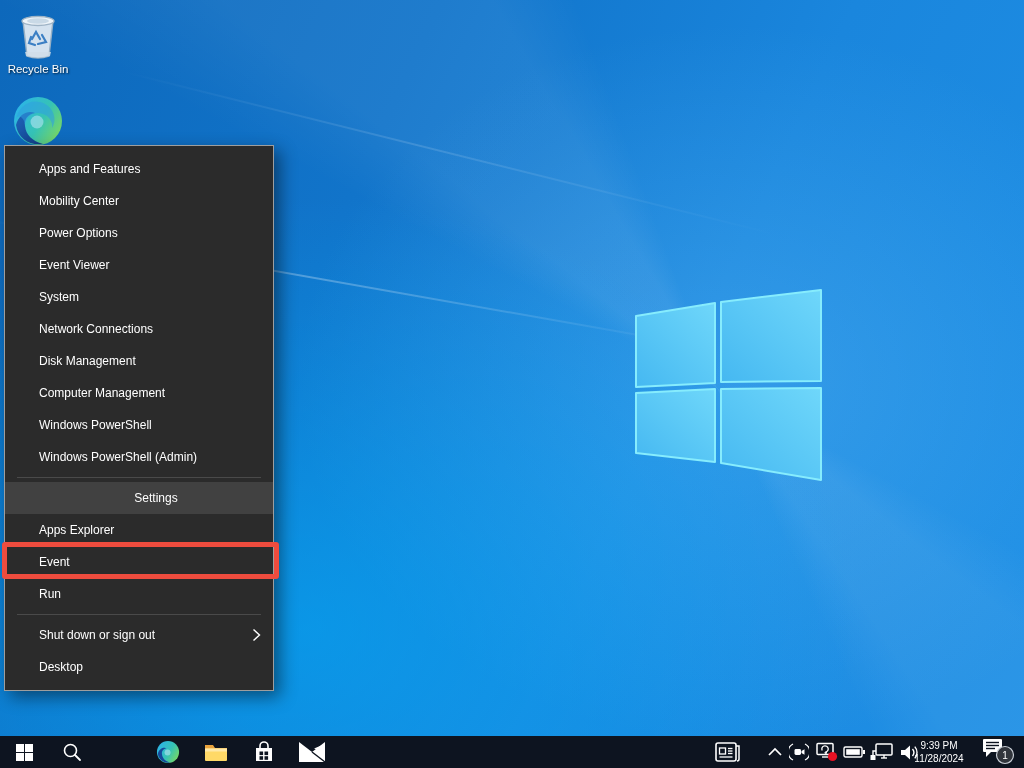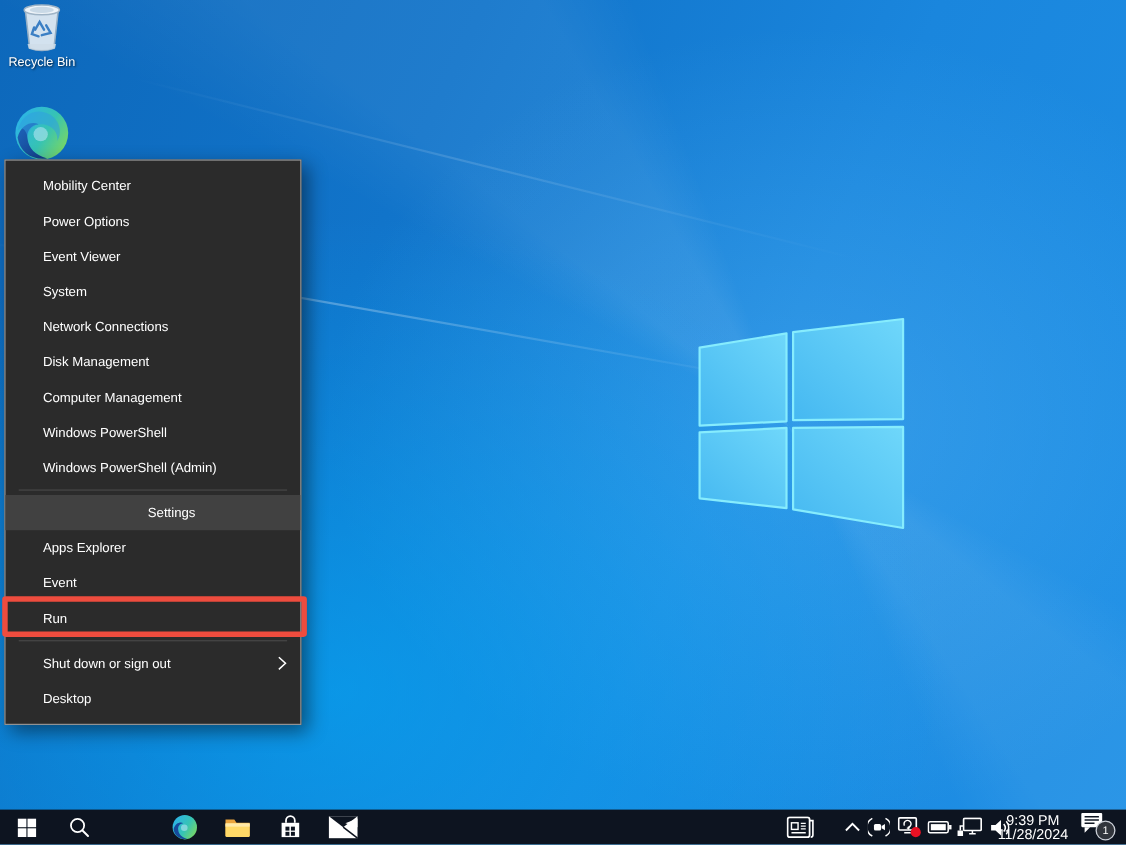--- a/index.html
+++ b/index.html
@@ -39,21 +39,21 @@
   .msep { height:1px; background:#4a4a4a; margin:4px 12px; }
 
   
   .anno { position:absolute; left:2px; top:542px; width:267px; height:27px;
     border:5px solid #ee4c3e; border-radius:3px; z-index:60; pointer-events:none; }
 
   
   .taskbar { position:absolute; left:0; bottom:0; width:1024px; height:32px; background:#0d1420; z-index:20; }
   .tb-btn { position:absolute; top:0; width:48px; height:32px; display:flex; align-items:center; justify-content:center; }
   .tray-btn { position:absolute; top:0; height:32px; display:flex; align-items:center; justify-content:center; }
-  .clock { position:absolute; left:904px; top:3px; width:70px; color:#fff; font-size:13px;
+  .clock { position:absolute; left:904px; top:3px; width:70px; color:#fff; font-size:10px;
     line-height:13px; text-align:center; }
   .badge-num { font-size:10px; fill:#fff; font-family:"Liberation Sans",sans-serif; }
 </style>
 </head>
 <body>
 
 <div class="screen">
 
   <div class="rays"></div>
   <div class="ray-line ray1"></div>
@@ -67,21 +67,21 @@
       </linearGradient>
     </defs>
     <g stroke="#86ecfd" stroke-width="2" fill="url(#paneG)" stroke-linejoin="round">
       <polygon points="6,33 85,20 85,100 6,104"></polygon>
       <polygon points="91,19 191,7 191,98 91,99"></polygon>
       <polygon points="6,110 85,106 85,179 6,170"></polygon>
       <polygon points="91,106 191,105 191,197 91,180"></polygon>
     </g>
   </svg>
 
-  <div class="desk-icon" style="left:0px; top:0;">
+  <div class="desk-icon" style="left:0px; top:12px;">
     <svg class="glyph" width="42" height="48" viewBox="0 0 42 48">
       <path d="M6,9 L36,9 L32,44 Q21,48 10,44 Z" fill="#dfe9f2" stroke="#9fb4c6" stroke-width="1.4" opacity="0.95"></path>
       <ellipse cx="21" cy="9" rx="16" ry="4.5" fill="#eef4f9" stroke="#9fb4c6" stroke-width="1.4"></ellipse>
       <ellipse cx="21" cy="9" rx="11" ry="2.8" fill="#c9d9e6"></ellipse>
       <g stroke="#3b7fc4" stroke-width="2.2" fill="none" stroke-linecap="round">
         <path d="M15,27 L19,20 L23,27"></path>
         <path d="M25,23 L29,30 L21,32"></path>
         <path d="M18,33 L12,31 L14,25"></path>
       </g>
       <path d="M8,40 L34,40 L33,44 Q21,47.5 9,44 Z" fill="#cfdde9" opacity="0.8"></path>
@@ -103,20 +103,21 @@
         </linearGradient>
       </defs>
       <circle cx="26" cy="26" r="24" fill="url(#edgeBG)"></circle>
       <path d="M4,30 C6,44 18,51 31,49 C20,46 14,40 13,31 C12,24 16,19 23,18 C17,15 7,18 4,30 Z" fill="url(#edgeWave)"></path>
       <path d="M13,31 C13,23 19,17 27,18 C36,19 41,26 40,33 C46,24 41,10 28,7 C16,4 6,13 4,24 C7,18 13,24 13,31 Z" fill="#2f9fe0" opacity="0.55"></path>
       <circle cx="25" cy="27" r="6.5" fill="#bfe8f8" opacity="0.55"></circle>
     </svg>
   </div>
 
   <div class="winx">
+    <div class="mi">Apps and Features</div>
     <div class="mi">Mobility Center</div>
     <div class="mi">Power Options</div>
     <div class="mi">Event Viewer</div>
     <div class="mi">System</div>
     <div class="mi">Network Connections</div>
     <div class="mi">Disk Management</div>
     <div class="mi">Computer Management</div>
     <div class="mi">Windows PowerShell</div>
     <div class="mi">Windows PowerShell (Admin)</div>
     <div class="msep"></div>

